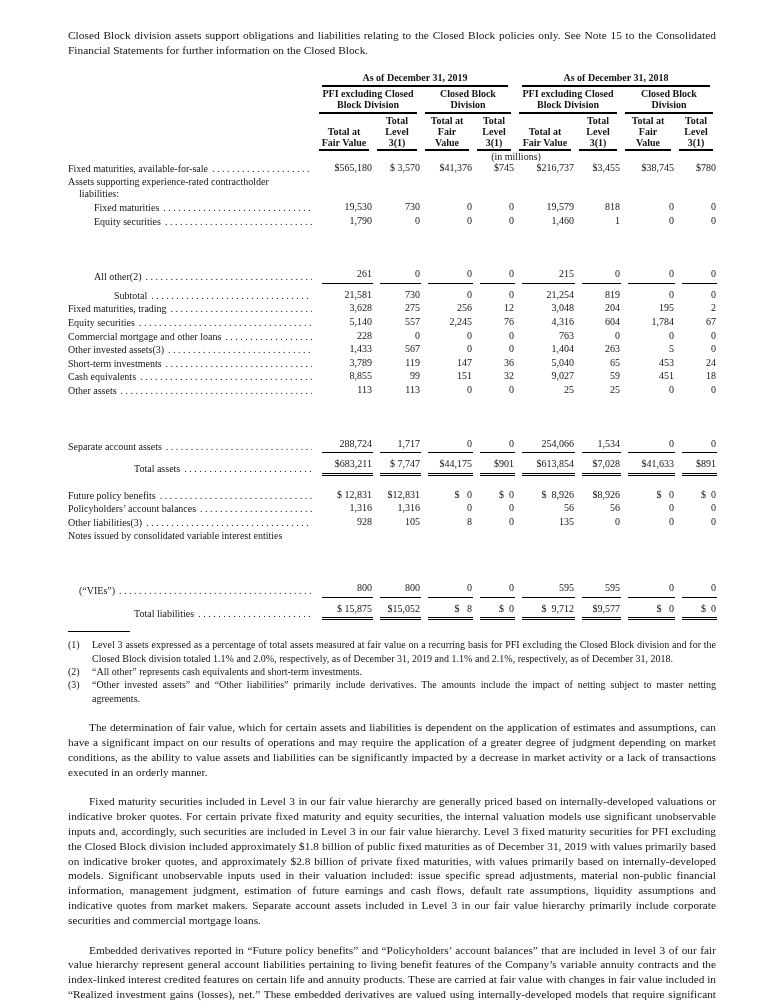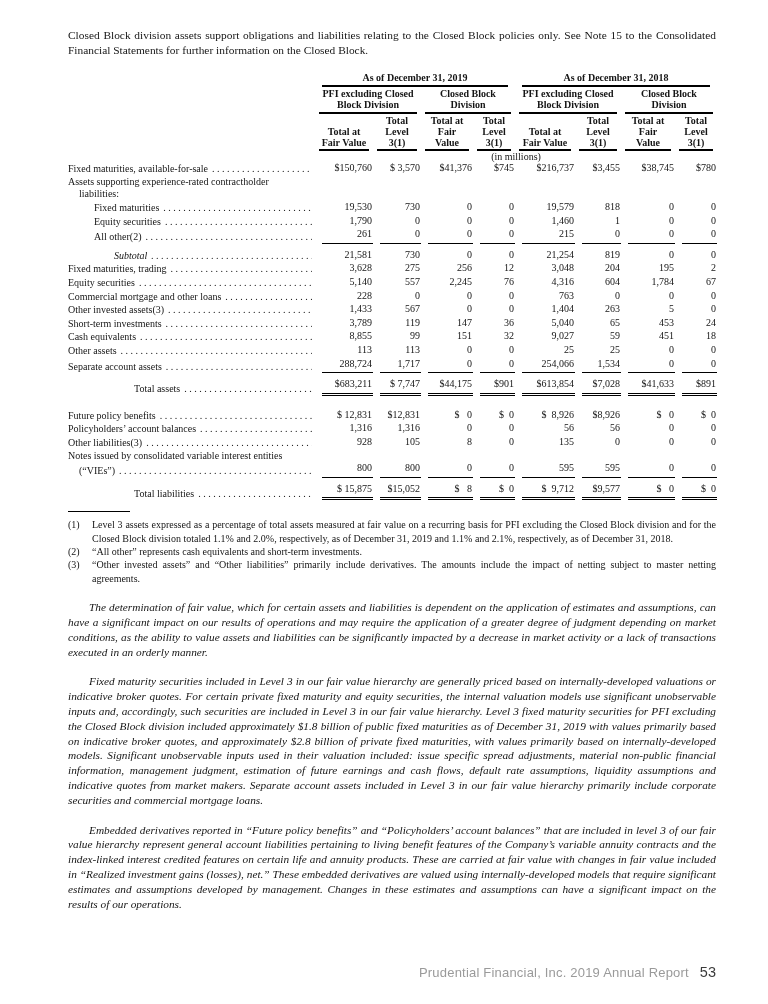--- a/index.html
+++ b/index.html
@@ -17,36 +17,36 @@
   table.fin th, table.fin td { padding:0; vertical-align:bottom; font-weight:normal; }
   .hl { border-bottom:2px solid #000; margin:0 4px; padding:1px 1px 1px; text-align:center; font-weight:bold; line-height:1.12; }
   .hl.yr { margin:0 7px; padding-bottom:2px; }
   .units { font-weight:bold; padding:3px 0 2px; }
   tbody td { line-height:1.26; }
   tr.g  td { padding-top:5px; }
   tr.g2 td { padding-top:13px; }
   .lblcell { display:flex; align-items:baseline; }
   .lt { white-space:nowrap; }
   .i0 { padding-left:0;font-family:Liberation Serif, serif; } .i1 { padding-left:11px; } .i2 { padding-left:26px; }
-  .i3 { padding-left:46px;font-style:italic; } .i4 { padding-left:66px; }
+  .i3 { padding-left:46px; } .i4 { padding-left:66px; }
   .leader { flex:1 1 auto; overflow:hidden; white-space:nowrap; margin:0 3px 0 4px; min-width:6px; }
   .leader::after { content:". . . . . . . . . . . . . . . . . . . . . . . . . . . . . . . . . . . . . . . . . . . . . . . . . . . . . . . . . . . ."; }
   td.v .cw { text-align:right; white-space:pre; margin-left:7px; padding:0 1px 1px 0; }
-  td.v.r1 .cw { border-bottom:1px solid #000; padding-bottom:2px; }
+  td.v.r1 .cw { border-bottom:1px solid #000; padding-bottom:2px;margin-top:40px; }
   td.v.r2 .cw { border-bottom:3px double #000; padding-bottom:2px; }
 
   
   .fnrule { width:62px; border-top:1px solid #000; margin:11px 0 6px 0; }
   .fns { margin:0; }
   .fn { display:flex; font-size:10px; line-height:1.34; margin:0; }
   .fn .m { flex:0 0 24px; }
   .fn .t { flex:1; text-align:justify; }
 
   
-  .para { font-size:11.3px; line-height:1.31; text-align:justify; text-indent:21px; margin:15px 0 0 0;font-style:italic; }
+  .para { font-size:11.3px; line-height:1.31; text-align:justify; text-indent:21px; margin:15px 0 0 0; }
   .para:first-of-type { margin-top:18px; }
 
   
   .footer { margin-top:auto; display:flex; justify-content:flex-end; align-items:baseline; gap:11px; font-family:"Liberation Sans", sans-serif; padding-top:20px; }
   .ftext { font-size:13px; color:#9a9a9a; letter-spacing:0.2px; }
   .fpage { font-size:14.5px; color:#3b3b3b; }
 </style>
 </head>
 <body>
 
@@ -125,21 +125,21 @@
       </thead>
     <tbody>
         <tr>
           <td>
             <div class="lblcell i0">
               <span class="lt">Fixed maturities, available-for-sale</span>
               <span class="leader"></span>
             </div>
           </td>
           <td class="v">
-            <div class="cw">$150,760</div>
+            <div class="cw">$565,180</div>
           </td>
           <td class="v">
             <div class="cw">$ 3,570</div>
           </td>
           <td class="v">
             <div class="cw">$41,376</div>
           </td>
           <td class="v">
             <div class="cw">$745</div>
           </td>

